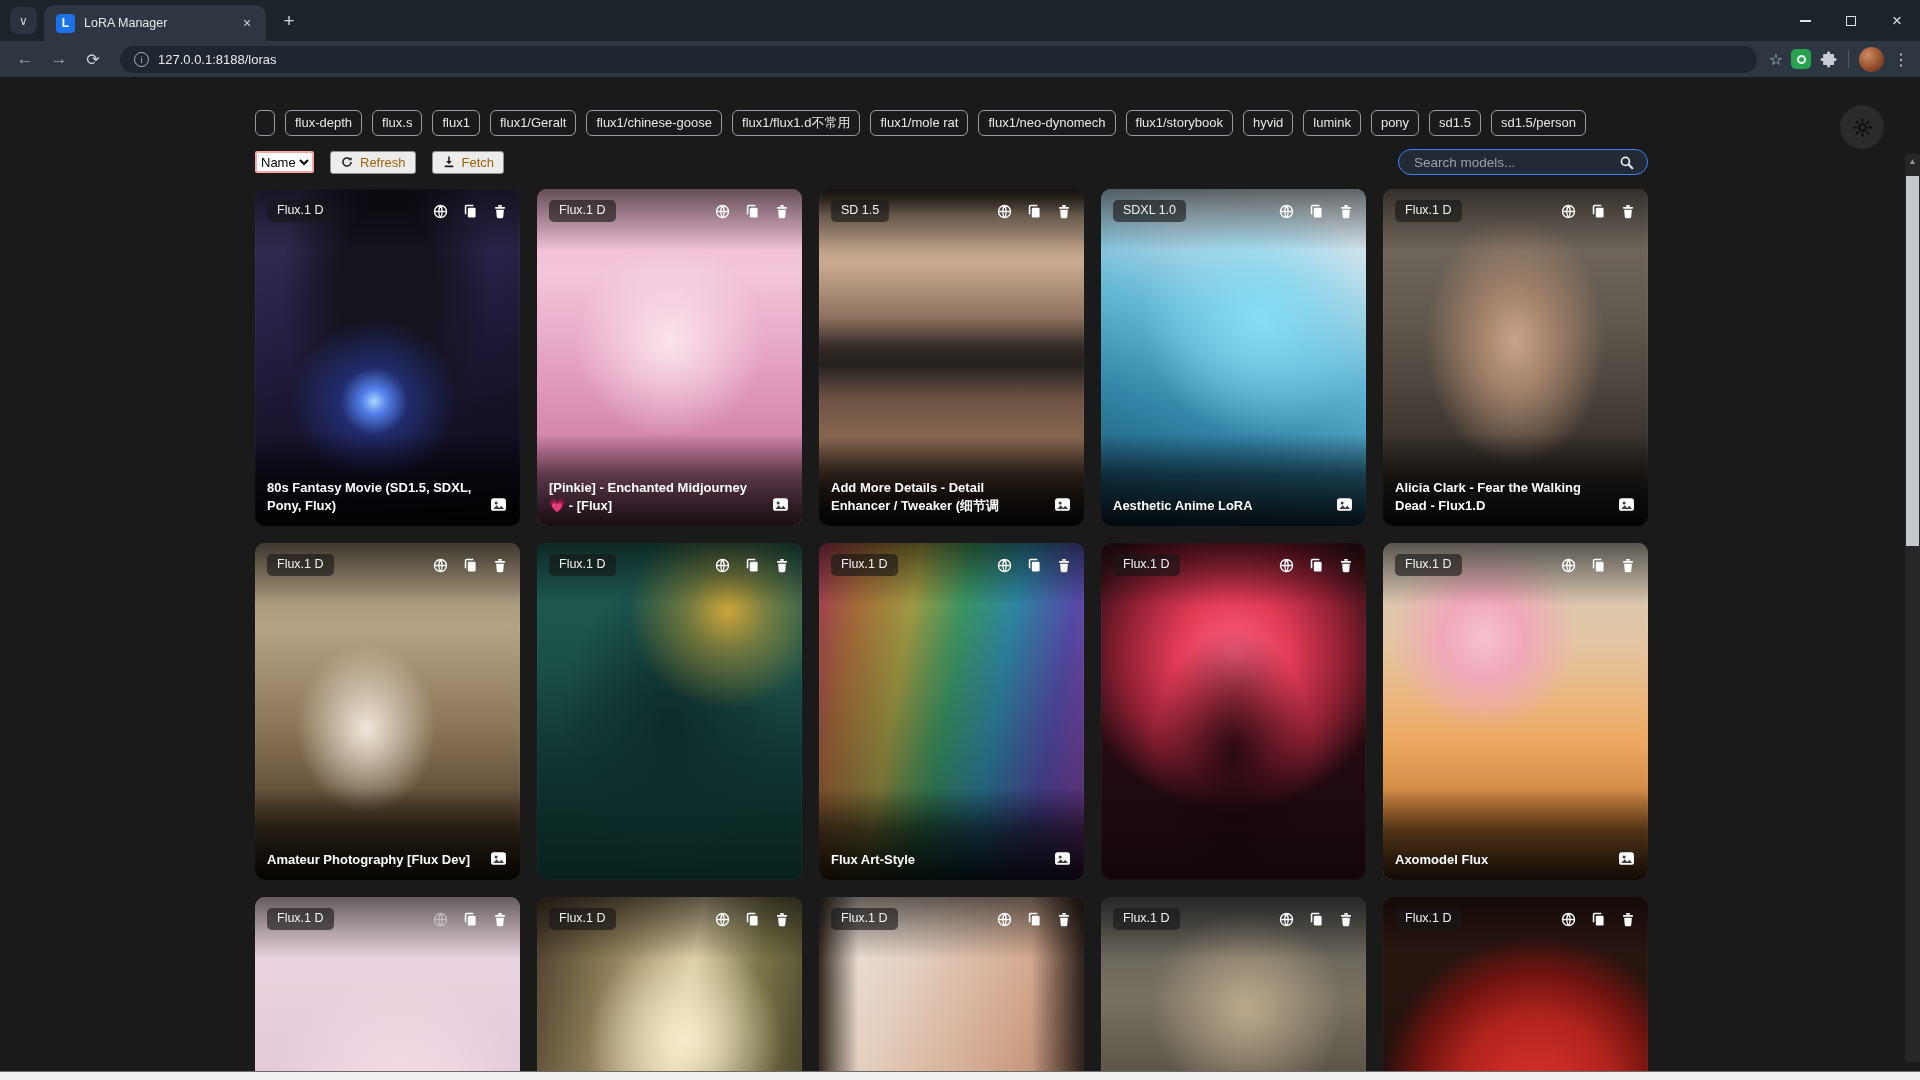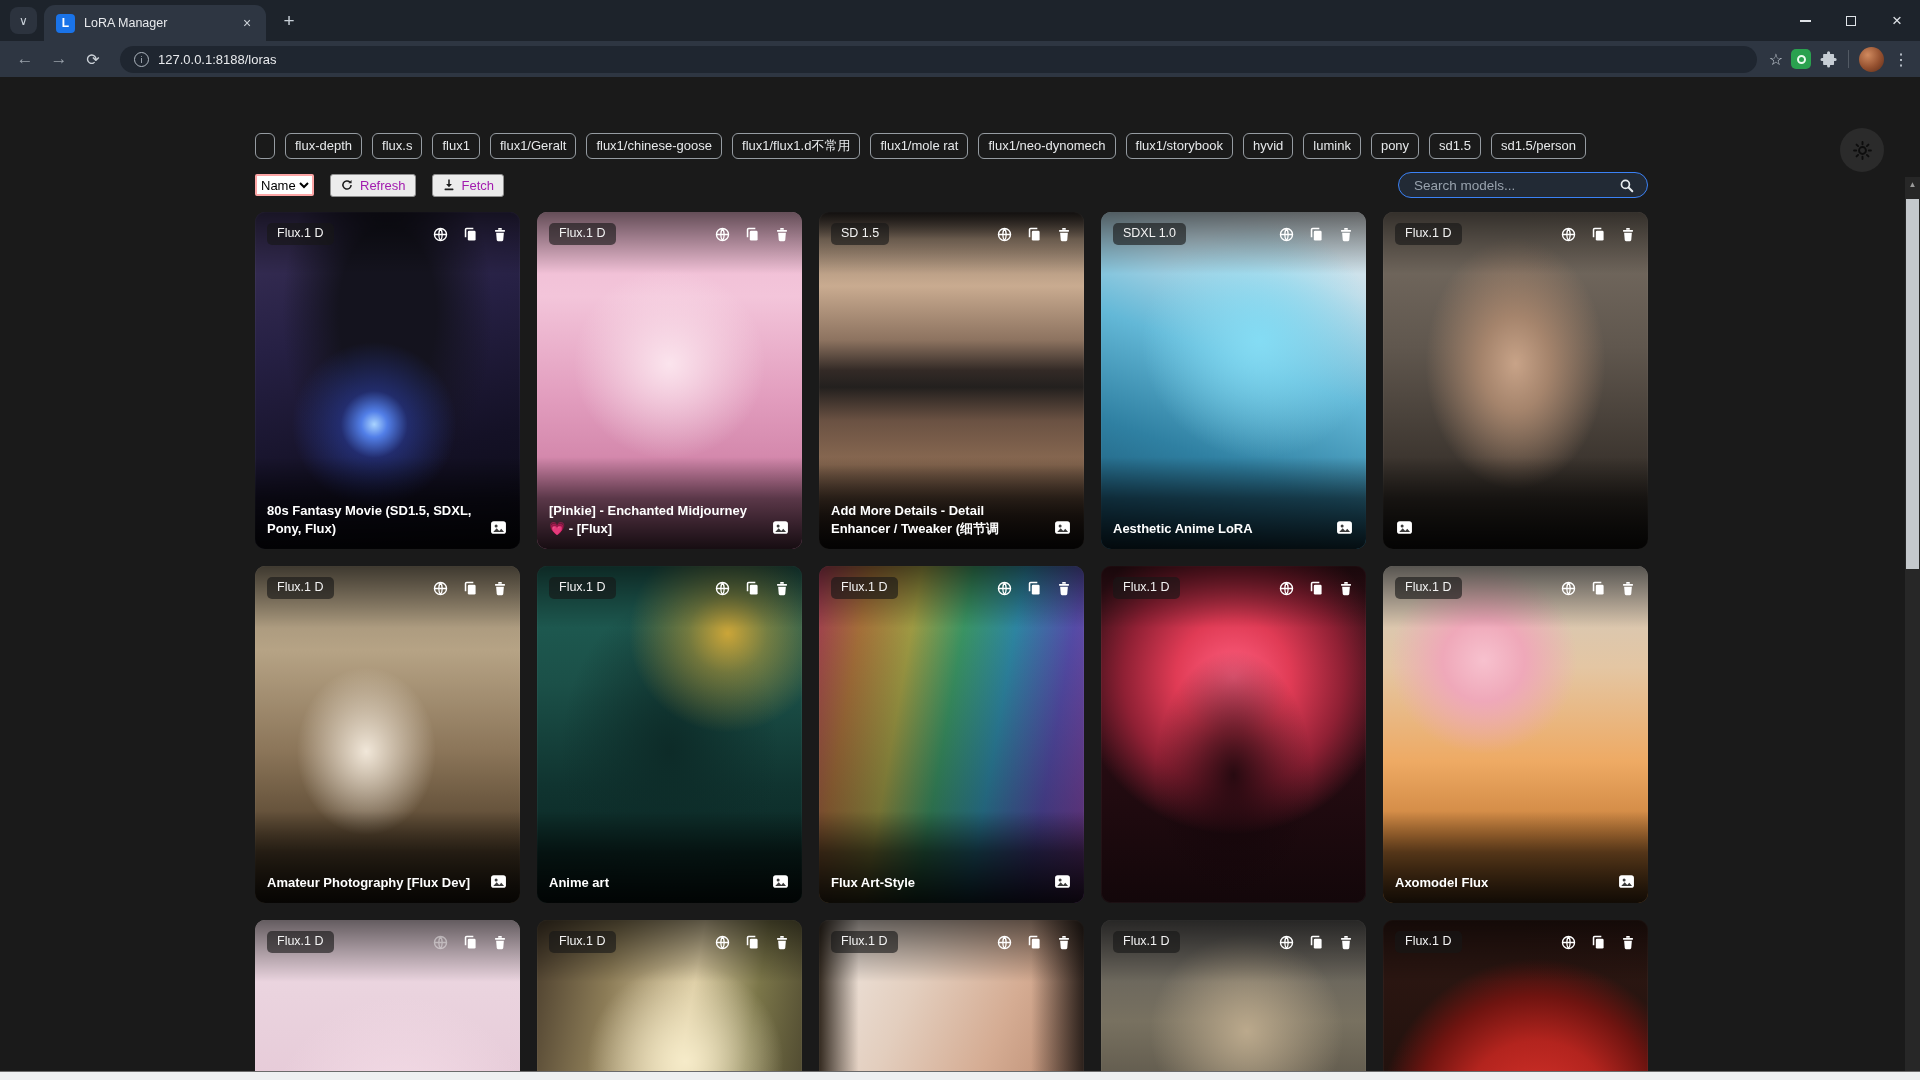--- a/index.html
+++ b/index.html
@@ -40,32 +40,32 @@
   .puzzle-ic svg { display:block; }
   .tb-sep { width:1px; height:18px; background:#525a64; margin:0 2px; }
   .avatar { width:25px; height:25px; border-radius:50%;
     background:radial-gradient(circle at 35% 32%, #d08a5f, #94502f 55%, #5e2f1c 95%); }
   .dots-ic { color:#c9d1d9; font-size:16px; letter-spacing:0; width:18px; text-align:center; }
 
   
   .page { position:relative; height:calc(1080px - 77px - 9px); }
   .content { width:1393px; margin-left:255px; }
   .filters { display:flex; flex-wrap:wrap; gap:10px; }
-  .filters.r1 { padding-top:33px;margin-top:23px; }
+  .filters.r1 { padding-top:33px; }
   .filters.r2 { margin-top:9px; }
   .tag { border:1px solid #969ca2; border-radius:6px; color:#e6e8ea; font-size:13px;
     padding:4px 9px; line-height:1.25; white-space:nowrap; }
   .tag-empty { width:18px; height:26px; }
 
   .controls { margin-top:13px; display:flex; align-items:center; }
   .sort-select { height:22px; font-size:13px; font-family:"Liberation Sans",sans-serif;
     background:#fff; color:#000; border:2px solid #fca5a5; border-radius:2px; }
   .btn { margin-left:16px; height:23px; display:inline-flex; align-items:center; gap:6px;
     background:#ececec; border:1px solid #8f8f8f; border-radius:3px; padding:0 9px;
-    font-size:13px; color:#a21caf; font-family:"Liberation Sans",sans-serif; }
+    font-size:13px; color:#a16207; font-family:"Liberation Sans",sans-serif; }
   .btn svg { display:block; }
   .search-wrap { margin-left:auto; position:relative; width:250px; }
   .search-input { width:250px; height:26px; background:#222a35; border:1px solid #3b82f6;
     border-radius:13px; color:#e8ecef; font-size:13.5px; padding:0 38px 0 15px;
     font-family:"Liberation Sans",sans-serif; }
   .search-input::placeholder { color:#98a2ad; }
   .search-ic { position:absolute; right:13px; top:5px; }
 
   .theme-btn { position:absolute; top:28px; right:36px; width:44px; height:44px; border-radius:50%;
     background:#2b2b2b; display:flex; align-items:center; justify-content:center; }
@@ -357,20 +357,21 @@
                   <rect x="8.2" y="6.8" width="11" height="13.6" rx="1.8" fill="#fff"></rect>
                 </svg>
         <svg width="16" height="17" viewBox="0 0 24 24">
                   <rect x="9.2" y="2.4" width="5.6" height="2.6" rx="0.9" fill="#fff"></rect>
                   <rect x="4.4" y="5.4" width="15.2" height="2.5" rx="1" fill="#fff"></rect>
                   <path d="M6.2 9.3h11.6l-.9 11.1a1.9 1.9 0 01-1.9 1.6H9a1.9 1.9 0 01-1.9-1.6z" fill="#fff"></path>
                 </svg>
       </span>
     </div>
     <div class="card-ft">
+      <h3 class="title">Alicia Clark - Fear the Walking Dead - Flux1.D</h3>
       <svg class="imgic" width="19" height="19" viewBox="0 0 24 24">
                 <rect x="2.6" y="4" width="18.8" height="16" rx="3.4" fill="#fff"></rect>
                 <circle cx="9" cy="10" r="1.9" fill="#3a3a3a"></circle>
                 <path d="M5.4 17.6l4.3-4.8 3.2 3.6 2.6-2.9 3.5 4.1z" fill="#3a3a3a"></path>
               </svg>
     </div>
   </article>
 
   <article class="card img-6">
     <div class="card-hd">
@@ -412,28 +413,20 @@
         <svg width="17" height="17" viewBox="0 0 24 24">
                   <path d="M5 16V5a1.6 1.6 0 011.6-1.6H16" fill="none" stroke="#fff" stroke-width="2.2"></path>
                   <rect x="8.2" y="6.8" width="11" height="13.6" rx="1.8" fill="#fff"></rect>
                 </svg>
         <svg width="16" height="17" viewBox="0 0 24 24">
                   <rect x="9.2" y="2.4" width="5.6" height="2.6" rx="0.9" fill="#fff"></rect>
                   <rect x="4.4" y="5.4" width="15.2" height="2.5" rx="1" fill="#fff"></rect>
                   <path d="M6.2 9.3h11.6l-.9 11.1a1.9 1.9 0 01-1.9 1.6H9a1.9 1.9 0 01-1.9-1.6z" fill="#fff"></path>
                 </svg>
       </span>
-    </div>
-    <div class="card-ft">
-      <h3 class="title">Anime art</h3>
-      <svg class="imgic" width="19" height="19" viewBox="0 0 24 24">
-                <rect x="2.6" y="4" width="18.8" height="16" rx="3.4" fill="#fff"></rect>
-                <circle cx="9" cy="10" r="1.9" fill="#3a3a3a"></circle>
-                <path d="M5.4 17.6l4.3-4.8 3.2 3.6 2.6-2.9 3.5 4.1z" fill="#3a3a3a"></path>
-              </svg>
     </div>
   </article>
 
   <article class="card img-8">
     <div class="card-hd">
       <span class="badge">Flux.1 D</span>
       <span class="hd-icons">
         <svg class="globe" width="17" height="17" viewBox="0 0 24 24">
                   <circle cx="12" cy="12" r="8.5" fill="none" stroke="#fff" stroke-width="2"></circle>
                   <path d="M3.5 12h17M12 3.5c3.2 4 3.2 13 0 17M12 3.5c-3.2 4-3.2 13 0 17" fill="none" stroke="#fff" stroke-width="1.8"></path>

